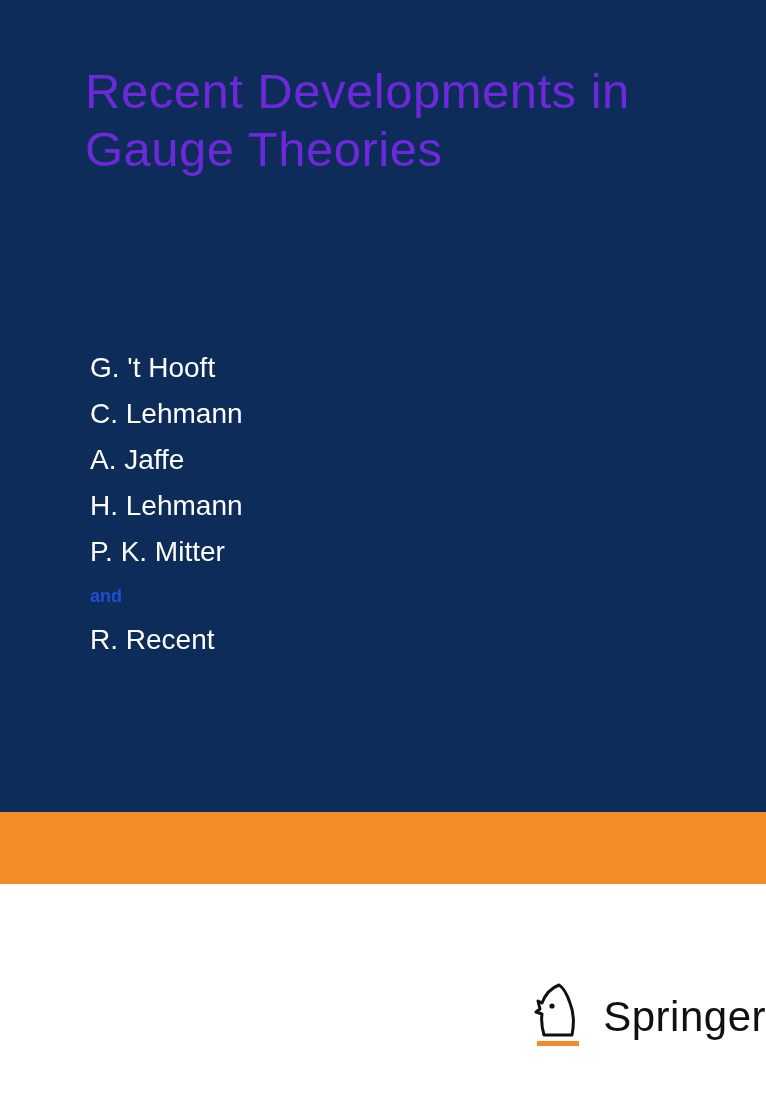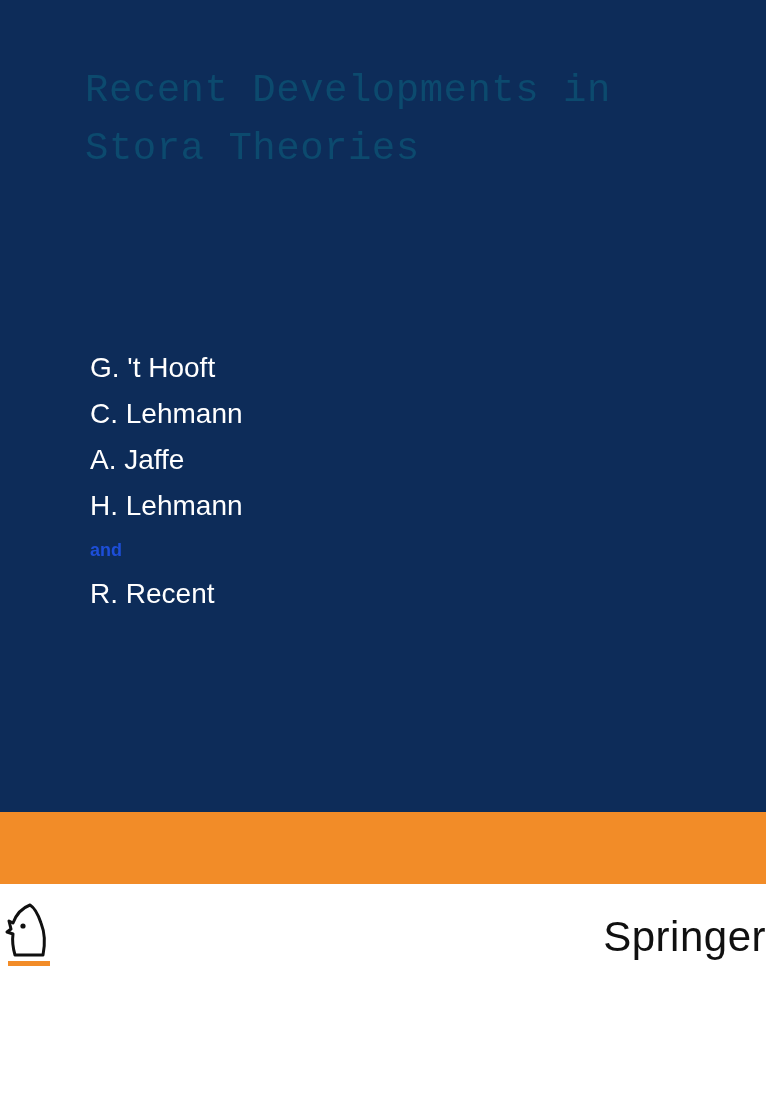--- a/index.html
+++ b/index.html
@@ -44,27 +44,26 @@
     height: 209px;
     background: #ffffff;
   }
   .title-block {
     position: absolute;
     left: 85px;
     top: 62px;
     width: 630px;
   }
   .title-line {
-    color: #0c4a6e;
-    font-size: 39px;
+    color: #6d28d9;
+    font-size: 49px;
     line-height: 58px;
     letter-spacing: 0.5px;
     font-weight: 400;
     white-space: nowrap;
-    font-family: Liberation Mono, monospace;
   }
   .authors-block {
     position: absolute;
     left: 90px;
     top: 345px;
     width: 500px;
   }
   .author {
     color: #ffffff;
     font-size: 28px;
@@ -74,25 +73,25 @@
   }
   .conjunction {
     color: #1d4ed8;
     font-size: 18px;
     line-height: 42px;
     font-weight: 700;
   }
   .publisher {
     position: absolute;
     left: 0;
-    top: 901px;
+    top: 981px;
     width: 766px;
     display: flex;
     align-items: center;
-    justify-content: space-between;
+    justify-content: flex-end;
   }
   .logo-mark {
     position: relative;
     width: 58px;
     height: 72px;
     margin-right: 16px;
   }
   .logo-mark svg {
     display: block;
   }
@@ -107,28 +106,29 @@
 <body>
 
 <div class="cover">
 
   <div class="navy-panel"></div>
   <div class="orange-band"></div>
   <div class="white-panel"></div>
 
   <div class="title-block">
     <div class="title-line">Recent Developments in</div>
-    <div class="title-line">Stora Theories</div>
+    <div class="title-line">Gauge Theories</div>
   </div>
 
   <div class="authors-block">
     <div class="author">G. 't Hooft</div>
     <div class="author">C. Lehmann</div>
     <div class="author">A. Jaffe</div>
     <div class="author">H. Lehmann</div>
+    <div class="author">P. K. Mitter</div>
     <div class="conjunction">and</div>
     <div class="author">R. Recent</div>
   </div>
 
   <div class="publisher">
     <span class="logo-mark">
       <svg width="58" height="72" viewBox="0 0 58 72" xmlns="http://www.w3.org/2000/svg">
         <path d="M30 4 C22 7 16 14 13 22 L9 20 L11 28 L7 31 L13 33 C12 40 13 47 15 54 L43 54 C45 44 45 32 41 22 C38 13 35 7 30 4 Z" fill="none" stroke="#101010" stroke-width="3" stroke-linejoin="round" stroke-linecap="round"></path>
         <circle cx="23" cy="25" r="2.6" fill="#101010"></circle>
         <rect x="8" y="60" width="42" height="5" fill="#f28c28"></rect>

